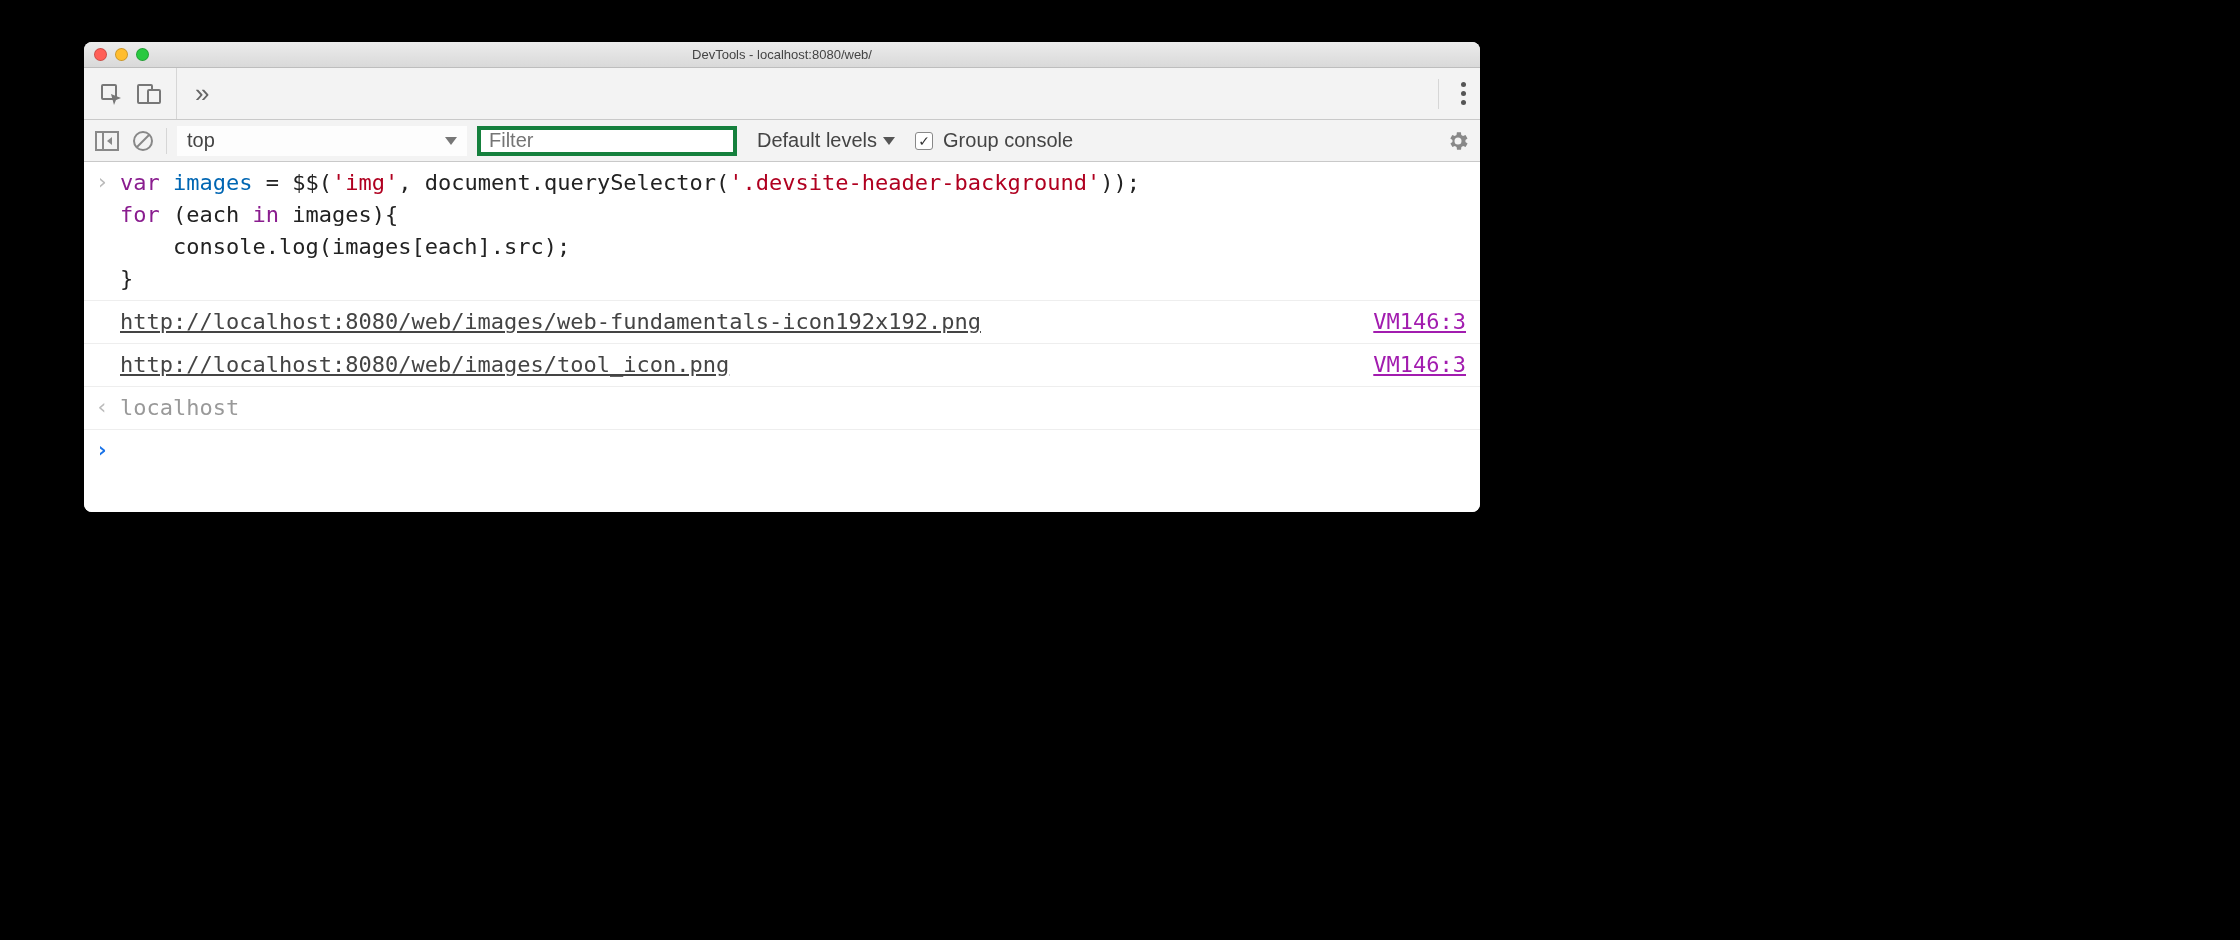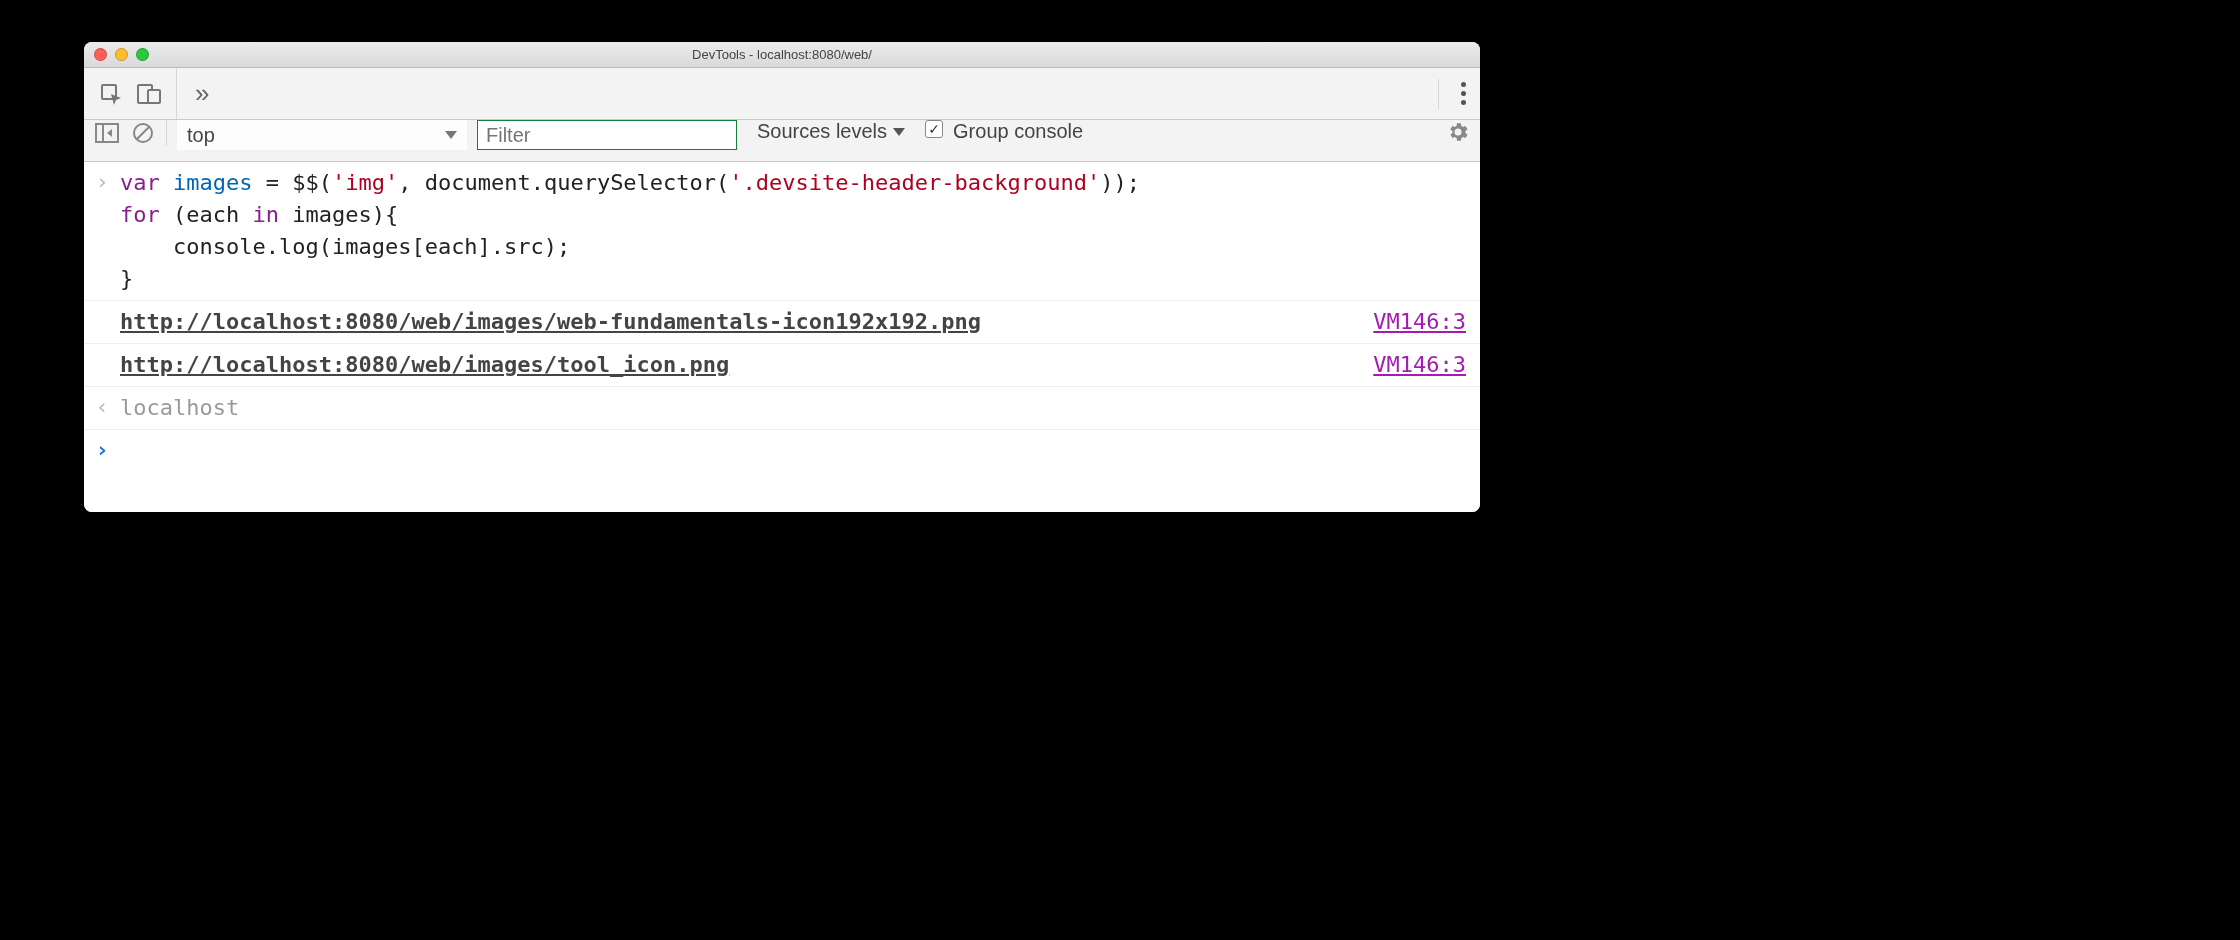--- a/index.html
+++ b/index.html
@@ -25,48 +25,48 @@
   .tab-tools { display:flex; align-items:center; gap:12px; padding:0 14px; border-right:1px solid #d6d6d6; height:100%;}
   .tab-list { display:flex; align-items:stretch; height:100%; }
   .tab { padding: 0 22px; display:flex; align-items:center; cursor:pointer; }
   .tab.active { color:#222; border-bottom: 3px solid #1a73e8; }
   .tab-rest { margin-left:8px; display:flex; align-items:center; gap:14px; padding-right:10px;}
   .spacer { flex:1; }
   .divider-v { width:1px; height:30px; background:#d6d6d6; margin:0 8px;}
   .kebab { display:flex; flex-direction:column; gap:4px; padding:0 14px; cursor:pointer;}
   .kebab span{ width:5px;height:5px;background:#555;border-radius:50%;}
   .toolbar {
-    height:42px; border-bottom:1px solid #c9c9c9; display:flex; align-items:flex-start;
+    height:42px; border-bottom:1px solid #c9c9c9; display:flex; align-items:center;
     background:#f3f3f3; font-size:20px; color:#555; padding:0 10px; gap:10px;
   }
   .tb-btn { width:26px; height:26px; display:flex; align-items:center; justify-content:center; cursor:pointer; color:#777;}
   .divider-v2 { width:1px; height:26px; background:#d6d6d6;}
   .context-select {
     flex: 0 0 290px; height:30px; background:#fdfdfd;
     display:flex; align-items:center; justify-content:space-between; padding:0 10px; cursor:pointer; color:#444;
   }
   .context-select .tri { border-left:6px solid transparent;border-right:6px solid transparent;border-top:8px solid #777;}
   .filter-input {
-    width: 260px; height:30px; border:1px solid #15803d; background:#fff; padding:8px 8px; font-size:20px; color:#888;
+    width: 260px; height:30px; border:4px solid #15803d; background:#fff; padding:8px 8px; font-size:20px; color:#888;
   }
   .levels { display:flex; align-items:center; gap:6px; color:#444; cursor:pointer; margin-left:10px;}
   .levels .tri { border-left:6px solid transparent;border-right:6px solid transparent;border-top:8px solid #555;}
   .chk { width:18px;height:18px;border:1px solid #888;border-radius:3px;background:#fff;display:flex;align-items:center;justify-content:center;}
   .chk.checked::after{content:"✓"; font-size:14px; color:#333;}
   .group-similar { color:#444; }
   .gear { margin-left:auto; cursor:pointer; color:#888;}
   .console { flex:1; background:#fff; font-family: Menlo, Monaco, Consolas, monospace; font-size:22px; line-height:32px; color:#222; overflow:hidden;}
   .row { display:flex; align-items:flex-start; border-bottom:1px solid #eee; }
   .row.noborder { border-bottom:none;}
   .gutter { width:36px; flex:0 0 36px; text-align:center; color:#bbb; user-select:none; padding-top:4px;}
   .gutter.blue{color:#1a73e8; font-weight:bold;}
   .msg { flex:1; padding:5px 24px 5px 0; white-space:pre; }
   .src { padding:5px 14px 5px 0; text-decoration:underline; color:#a21caf; cursor:pointer; white-space:nowrap;}
   .kw { color:#8a1d8f;} .str{color:#b00020;} .ident{color:#0066b3;}
-  .logmsg a { color:#444; text-decoration:underline;font-weight:bold; }
+  .logmsg a { color:#444; text-decoration:underline; }
   .undef { color:#999;}
   svg { display:block; }
 </style>
 </head>
 <body>
 
 <div class="stage">
   <div class="window">
 
     <div class="titlebar">
@@ -119,21 +119,21 @@
             <line x1="5" y1="17" x2="17" y2="5"></line>
         </svg>
       </div>
       <div class="divider-v2"></div>
       <div class="context-select">
         <span>top</span>
         <span class="tri"></span>
       </div>
       <input class="filter-input" placeholder="Filter" style="">
       <div class="levels">
-        <span>Sources levels</span>
+        <span>Default levels</span>
         <span class="tri"></span>
       </div>
       <div class="chk checked" style="margin-left:10px"></div>
       <span class="group-similar">Group console</span>
       <div class="gear">
         <svg width="24" height="24" viewBox="0 0 24 24" fill="#888">
             <path d="M19.4 13a7.5 7.5 0 0 0 .1-1 7.5 7.5 0 0 0-.1-1l2.1-1.6-2-3.5-2.5 1a7.6 7.6 0 0 0-1.7-1l-.4-2.6h-4l-.4 2.6a7.6 7.6 0 0 0-1.7 1l-2.5-1-2 3.5L6.5 11a7.5 7.5 0 0 0-.1 1 7.5 7.5 0 0 0 .1 1l-2.1 1.6 2 3.5 2.5-1a7.6 7.6 0 0 0 1.7 1l.4 2.6h4l.4-2.6a7.6 7.6 0 0 0 1.7-1l2.5 1 2-3.5Zm-7.4 2.5A3.5 3.5 0 1 1 15.5 12 3.5 3.5 0 0 1 12 15.5Z"></path>
           </svg>
       </div>
     </div>

